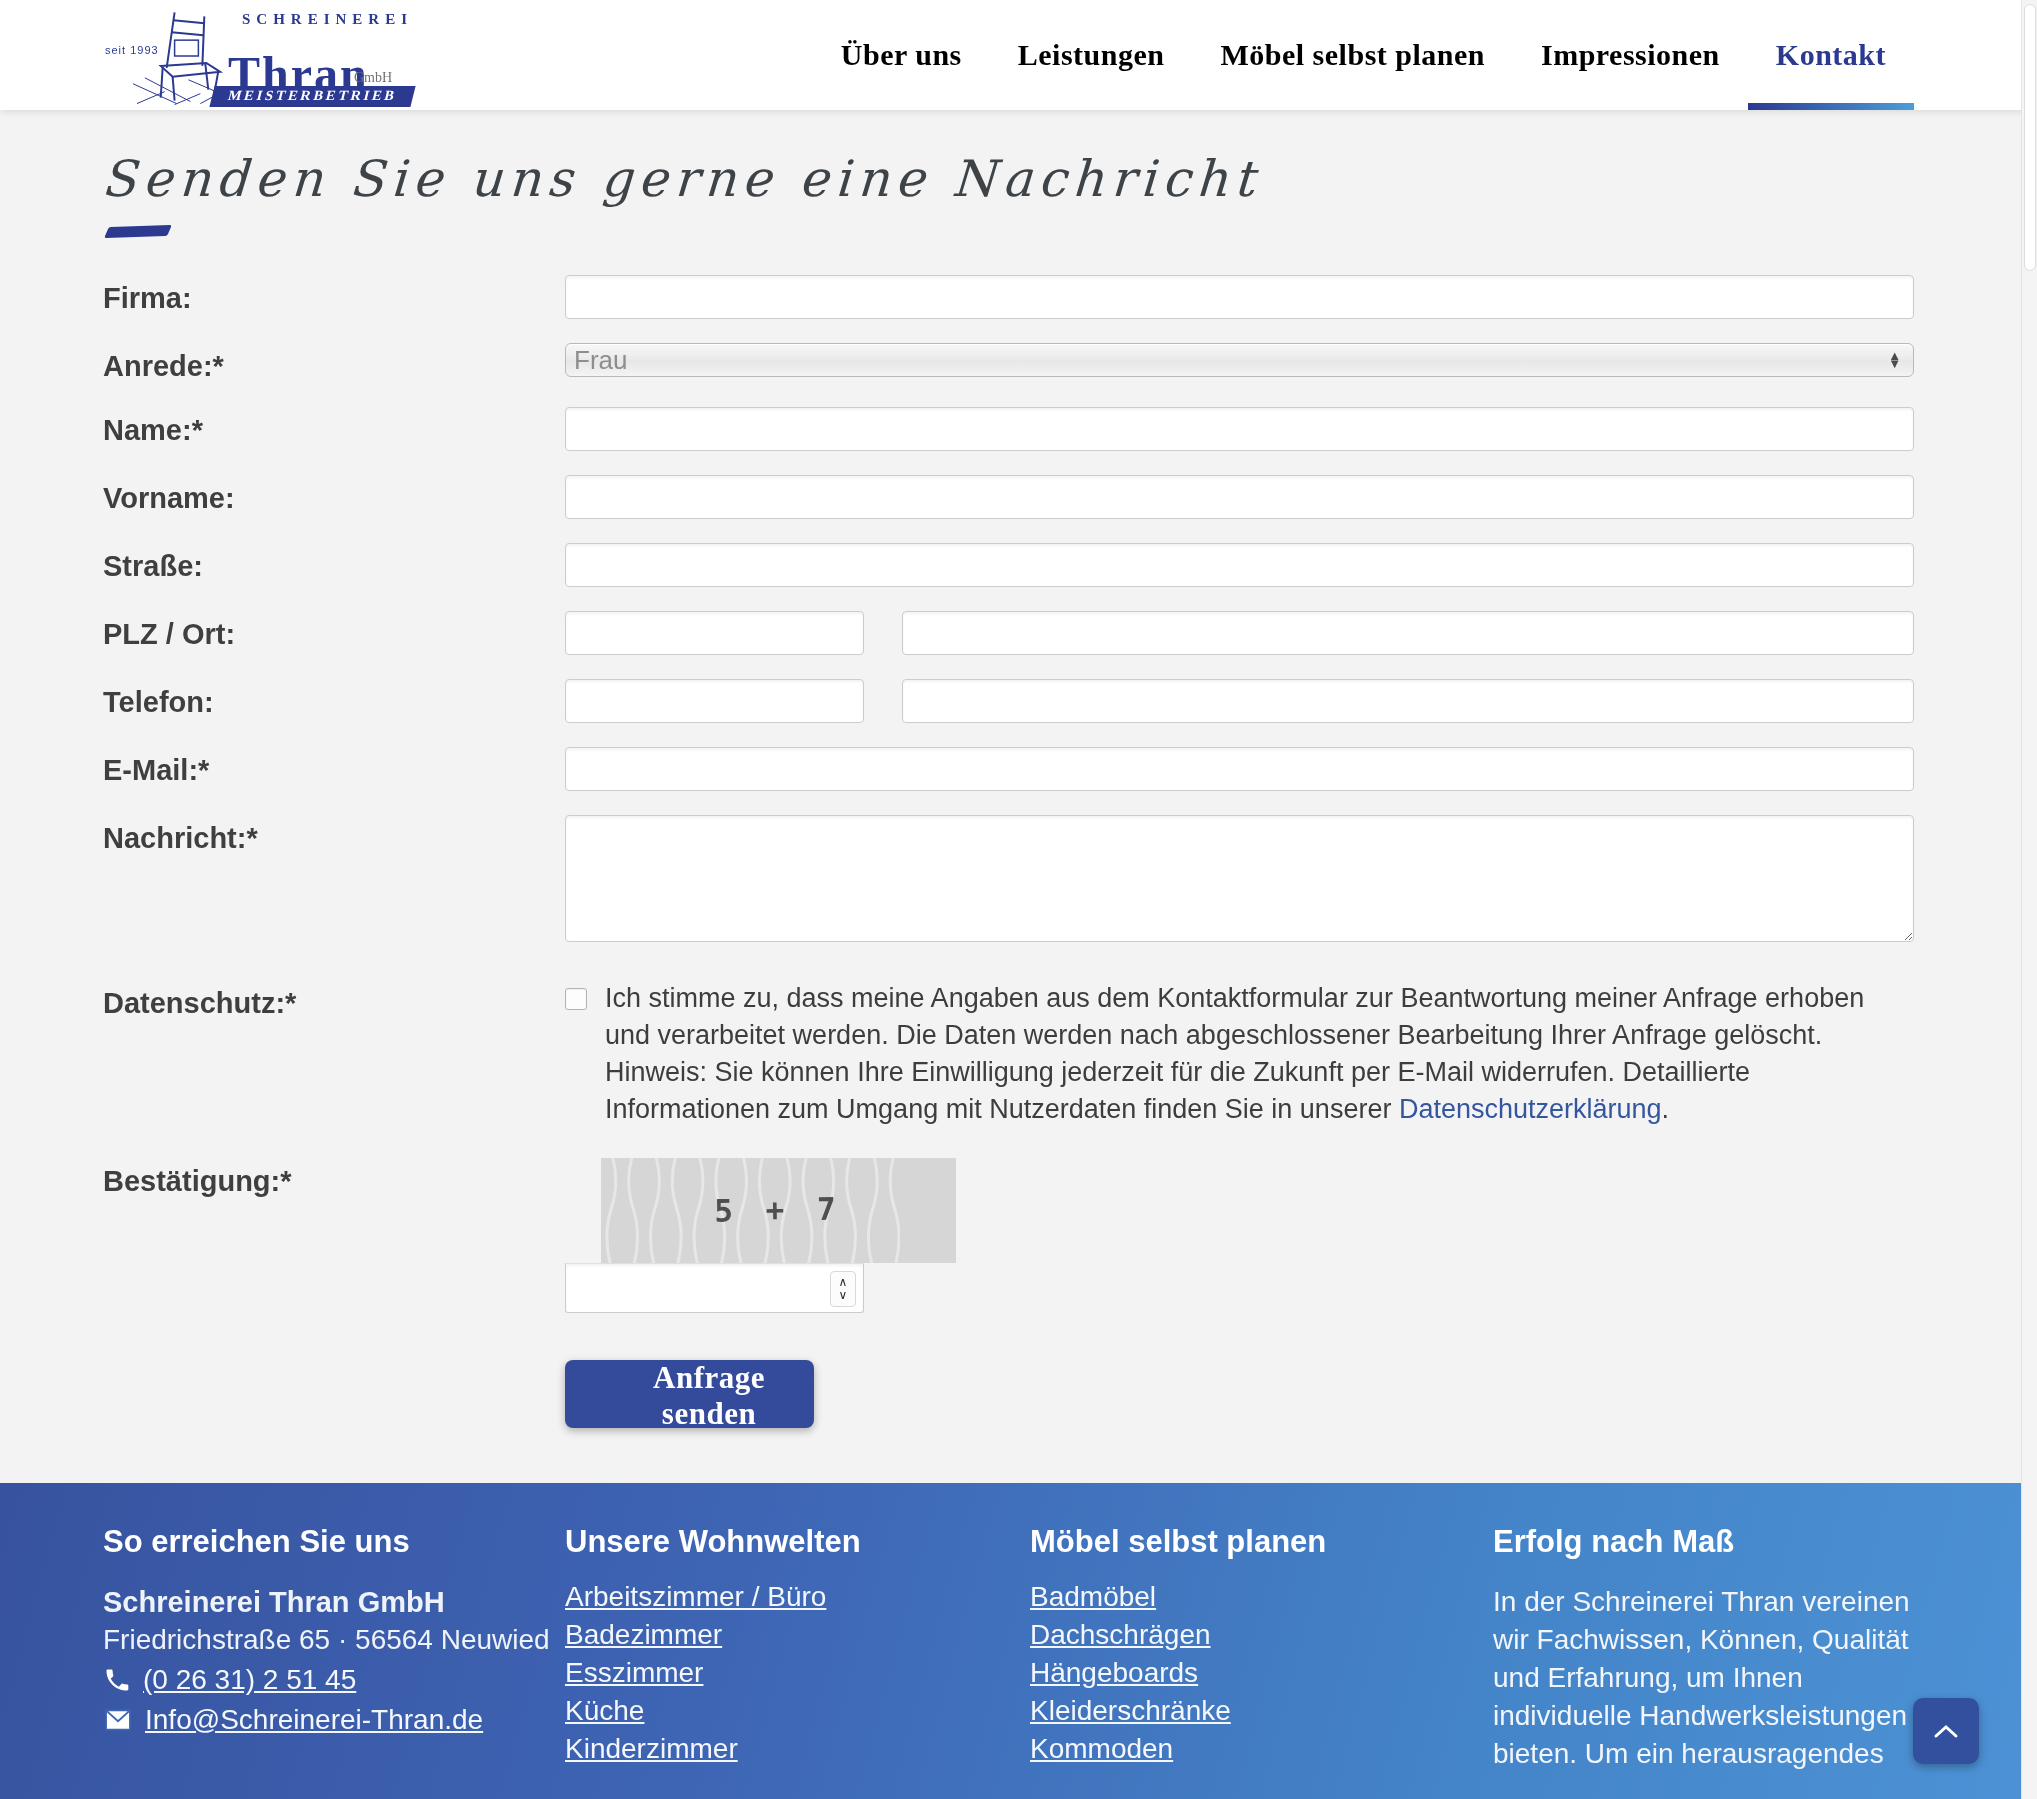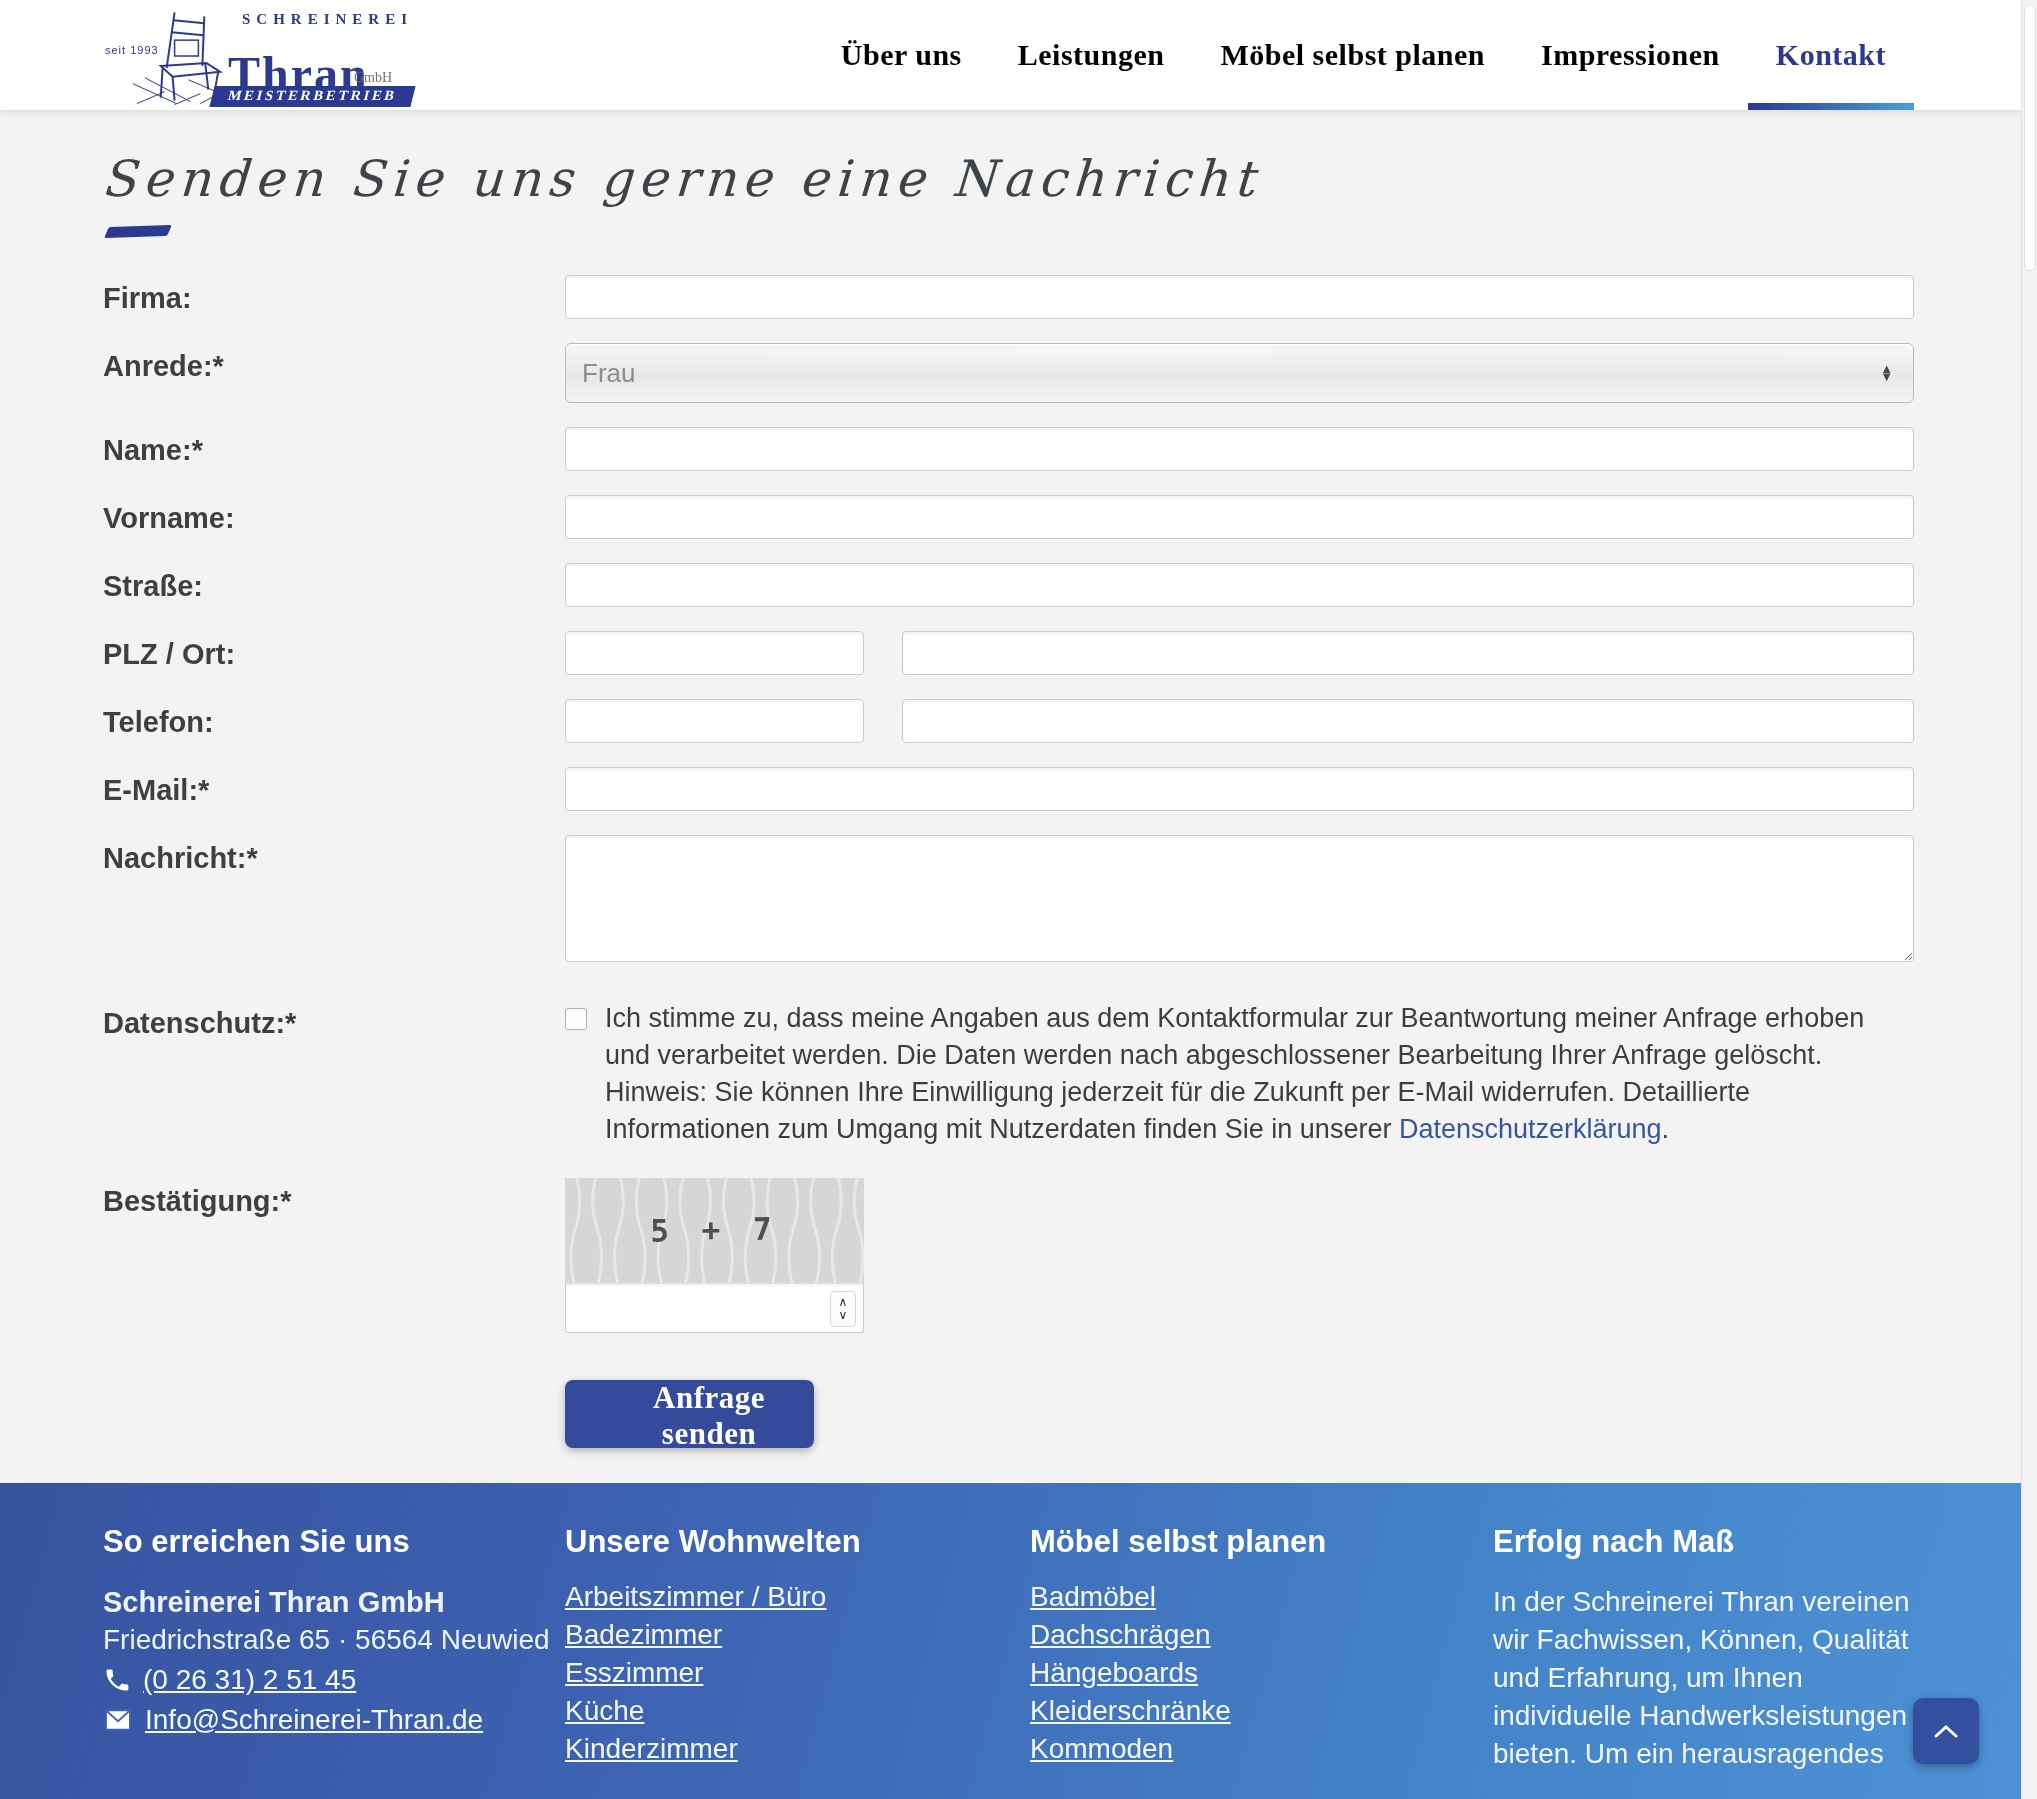--- a/index.html
+++ b/index.html
@@ -51,38 +51,38 @@
   .frow label, .frow .flabel { font-size:29px; font-weight:bold; color:#3f3f3f; padding-top:7px; display:block; }
   .tinput {
     width:100%; height:44px; border:1px solid #cccccc; border-radius:4px; background:#ffffff;
     box-shadow:inset 0 2px 3px rgba(0,0,0,0.05); font-size:26px; padding:0 14px; color:#333;
     font-family:"Liberation Sans",sans-serif;
   }
   .split { display:flex; gap:38px; }
   .split .small { width:299px; flex:0 0 auto; }
   .split .big { flex:1 1 auto; }
   .fake-select {
-    width:100%; height:60px; border:1px solid #b9b9b9; border-radius:6px;
+    width:100%; height:34px; border:1px solid #b9b9b9; border-radius:6px;
     background:linear-gradient(#f8f8f8 0%,#ebebeb 45%,#e7e7e7 55%,#f4f4f4 100%);
-    display:flex; align-items:center; padding:0 16px; font-size:26px; color:#8d8d8d;
+    display:flex; align-items:center; padding:0 8px; font-size:26px; color:#8d8d8d;
     box-shadow:inset 0 1px 0 #fff; cursor:default;
   }
   .select-arrows { margin-left:auto; display:flex; flex-direction:column; line-height:0.62; font-size:13px; color:#4a4a4a; padding-right:4px; }
   textarea.tinput { height:127px; padding-top:10px; resize:both; }
 
   .consent-wrap { display:flex; gap:18px; }
   .checkbox {
     width:22px; height:22px; border:1px solid #b3b3b3; border-radius:3px; background:#fdfdfd;
     margin-top:8px; flex:0 0 auto; box-shadow:inset 0 1px 2px rgba(0,0,0,0.06); cursor:pointer;
   }
   .consent-text { font-size:27px; line-height:37px; color:#3d3d3d; max-width:1328px; }
   .consent-text a { color:#34569f; text-decoration:none; }
 
   .captcha-box { width:299px; }
-  .captcha-img { position:relative; width:299px; height:105px; background:#d6d6d6; overflow:hidden; }
+  .captcha-img { position:relative; width:355px; height:105px; background:#d6d6d6; overflow:hidden;margin-left:36px; }
   .captcha-q {
     position:absolute; left:0; right:0; top:50%; transform:translateY(-54%) rotate(-1deg);
     text-align:center; font-family:"DejaVu Sans Mono",monospace; font-size:31px; font-weight:bold;
     color:#4f4f4f; letter-spacing:7px;
   }
   .captcha-input-wrap { position:relative; width:299px; }
   .captcha-input-wrap .tinput { height:50px; border-radius:0 0 3px 3px; border-top:1px solid #e0e0e0; padding-right:44px; }
   .num-spinner {
     position:absolute; right:8px; top:8px; width:26px; height:36px;
     border:1px solid #d8d8d8; border-radius:4px; background:#fcfcfc;

